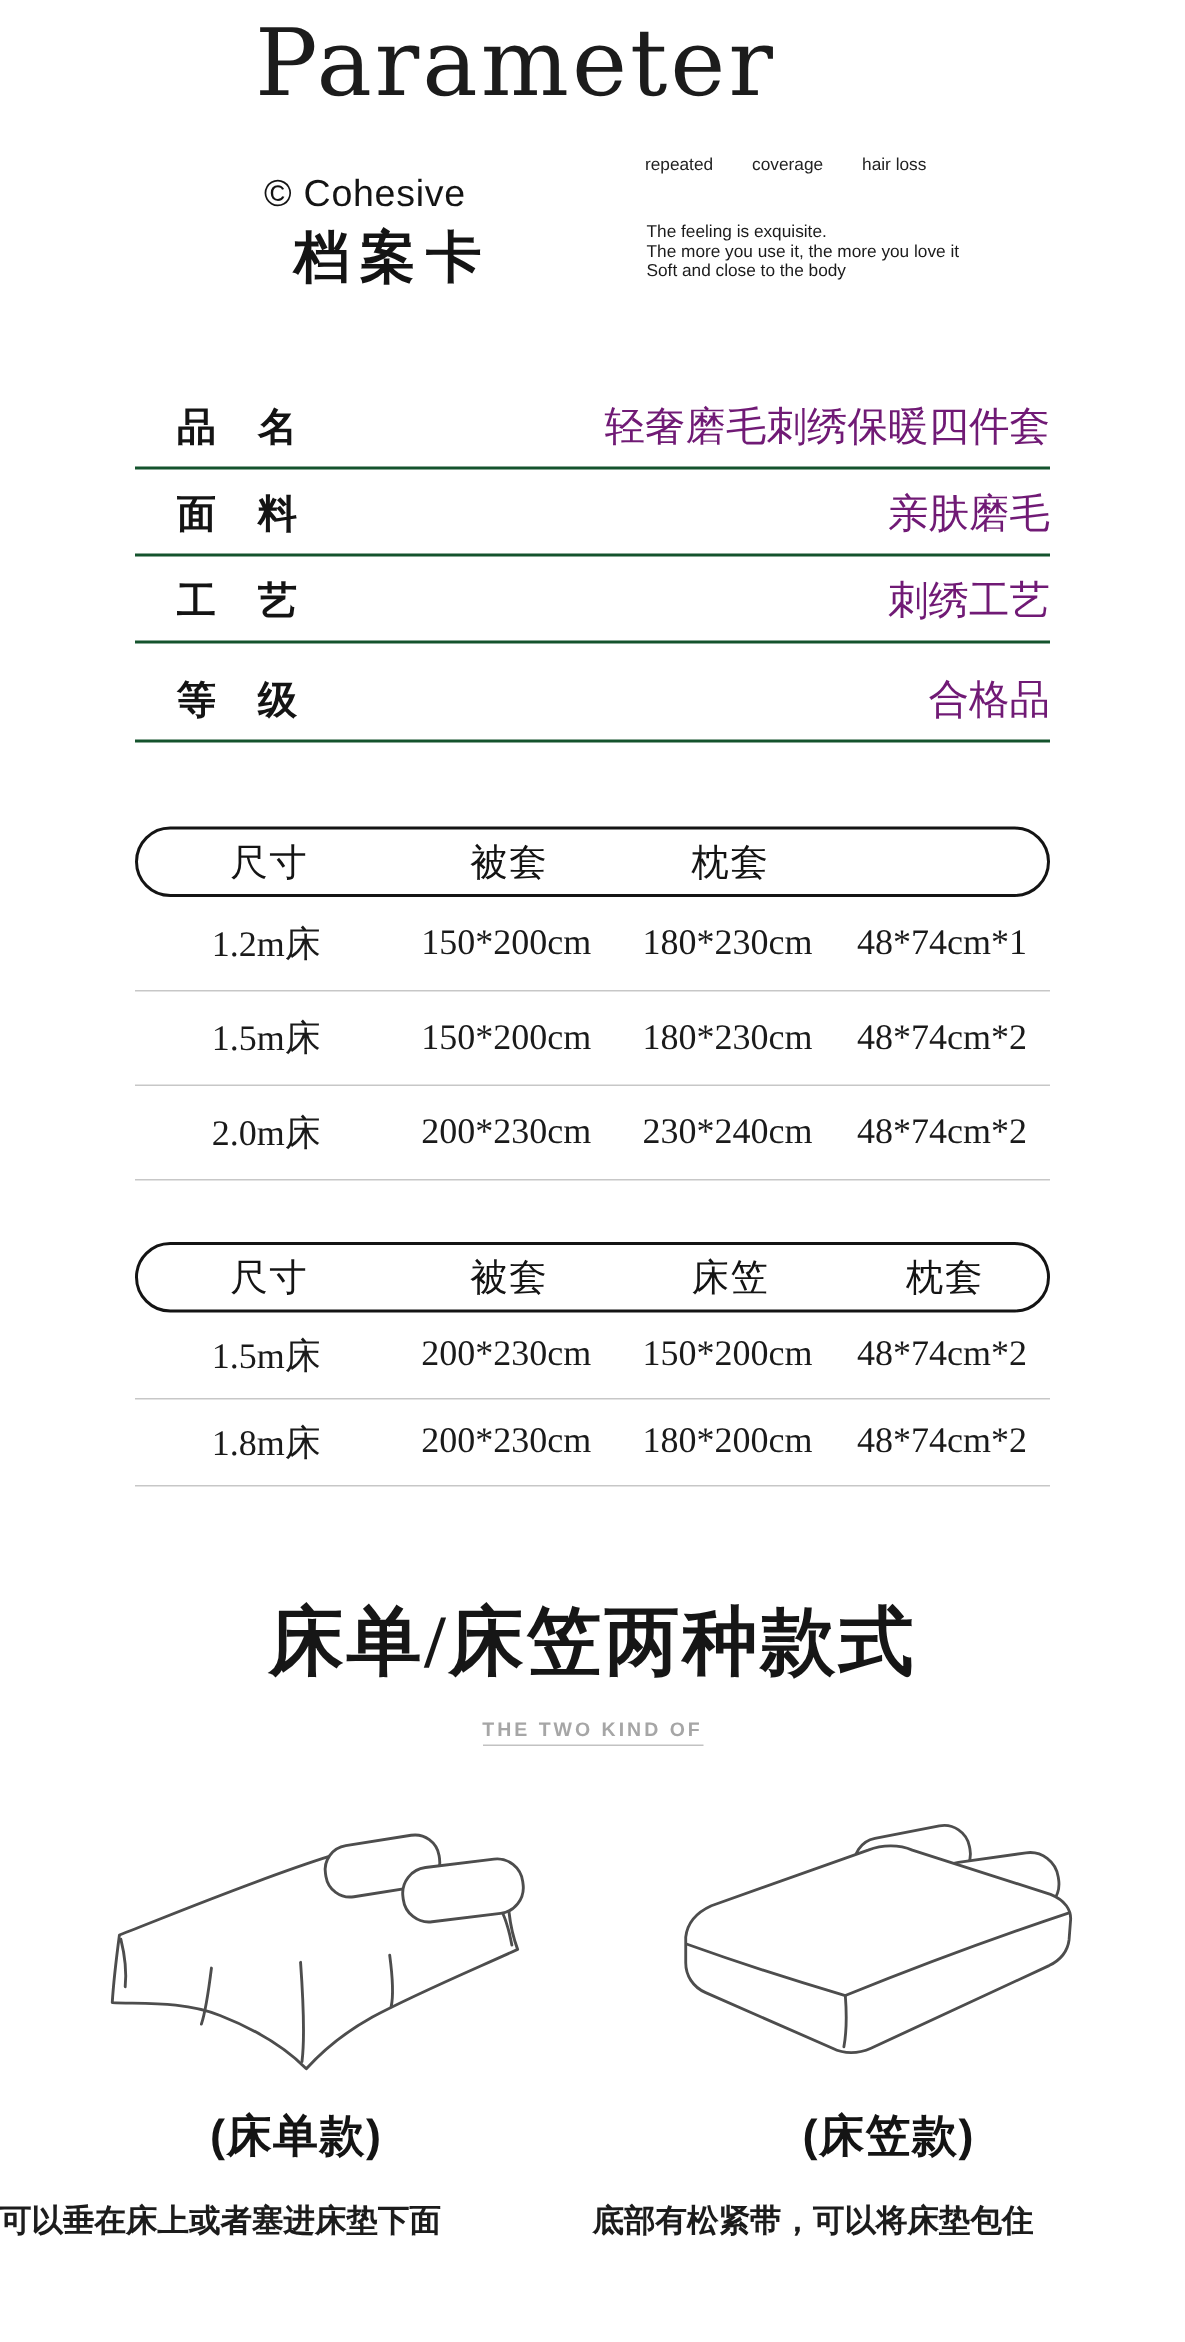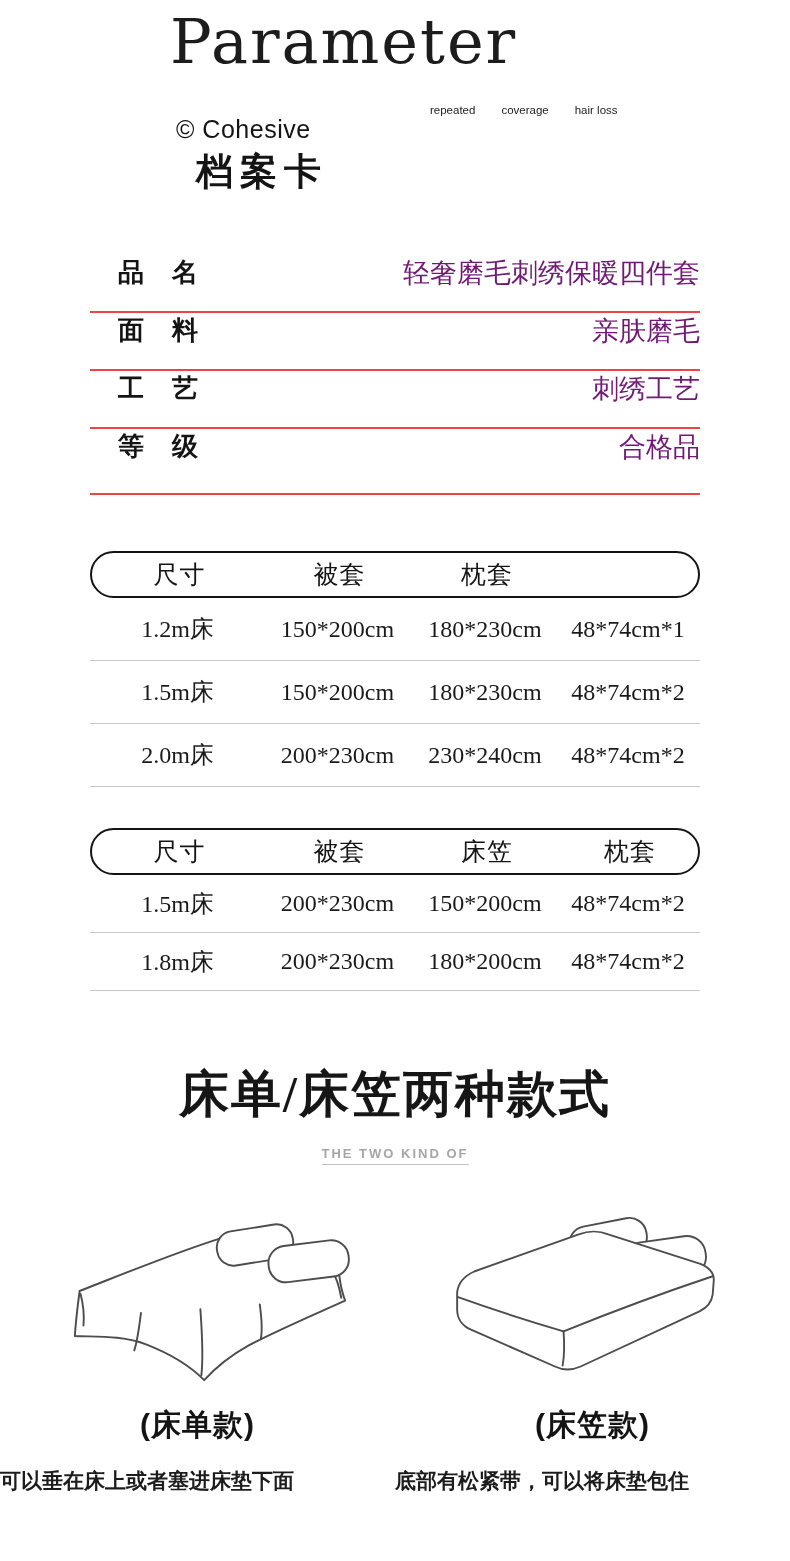--- a/index.html
+++ b/index.html
@@ -16,22 +16,22 @@
   }
   .brand { position:absolute; left:176px; top:115px; font-size:25px; font-weight:400; letter-spacing:.5px; }
   .card-label { position:absolute; left:196px; top:147px; font-size:37px; font-weight:700; letter-spacing:7px; }
   .tags { position:absolute; left:430px; top:104px; display:flex; font-size:11.5px; color:#222; }
   .tags span { margin-right:26px; white-space:nowrap; }
   .tagline { position:absolute; left:431px; top:149px; font-size:11.5px; line-height:13px; color:#1b1b1b; }
 
   
   .spec-table { width:610px; margin:6px auto 0; }
   .spec-row {
-    height:58px; border-bottom:2px solid #ef4444;
-    display:flex; justify-content:space-between; align-items:flex-start;
+    height:58px; border-bottom:2px solid #14532d;
+    display:flex; justify-content:space-between; align-items:flex-end;
     padding-bottom:9px;
   }
   .spec-row:last-child { height:66px; }
   .spec-label { font-size:26px; font-weight:700; padding-left:28px; letter-spacing:1px; }
   .spec-value { font-family:"Liberation Serif","DejaVu Serif",serif; font-size:27px; color:#701a75; }
 
   
   .size-table { width:610px; margin:0 auto; }
   .size-table.first { margin-top:56px; }
   .size-table.second { margin-top:41px; }
@@ -77,20 +77,25 @@
 
   <div class="header">
     <div class="main-title">Parameter</div>
     <div class="brand">© Cohesive</div>
     <div class="card-label">档案卡</div>
     <div class="tags">
       <span>repeated</span>
       <span>coverage</span>
       <span>hair loss</span>
     </div>
+    <div class="tagline">
+      <div>The feeling is exquisite.</div>
+      <div>The more you use it, the more you love it</div>
+      <div>Soft and close to the body</div>
+    </div>
   </div>
 
   <div class="spec-table">
     <div class="spec-row">
       <span class="spec-label">品　名</span>
       <span class="spec-value">轻奢磨毛刺绣保暖四件套</span>
     </div>
     <div class="spec-row">
       <span class="spec-label">面　料</span>
       <span class="spec-value">亲肤磨毛</span>

